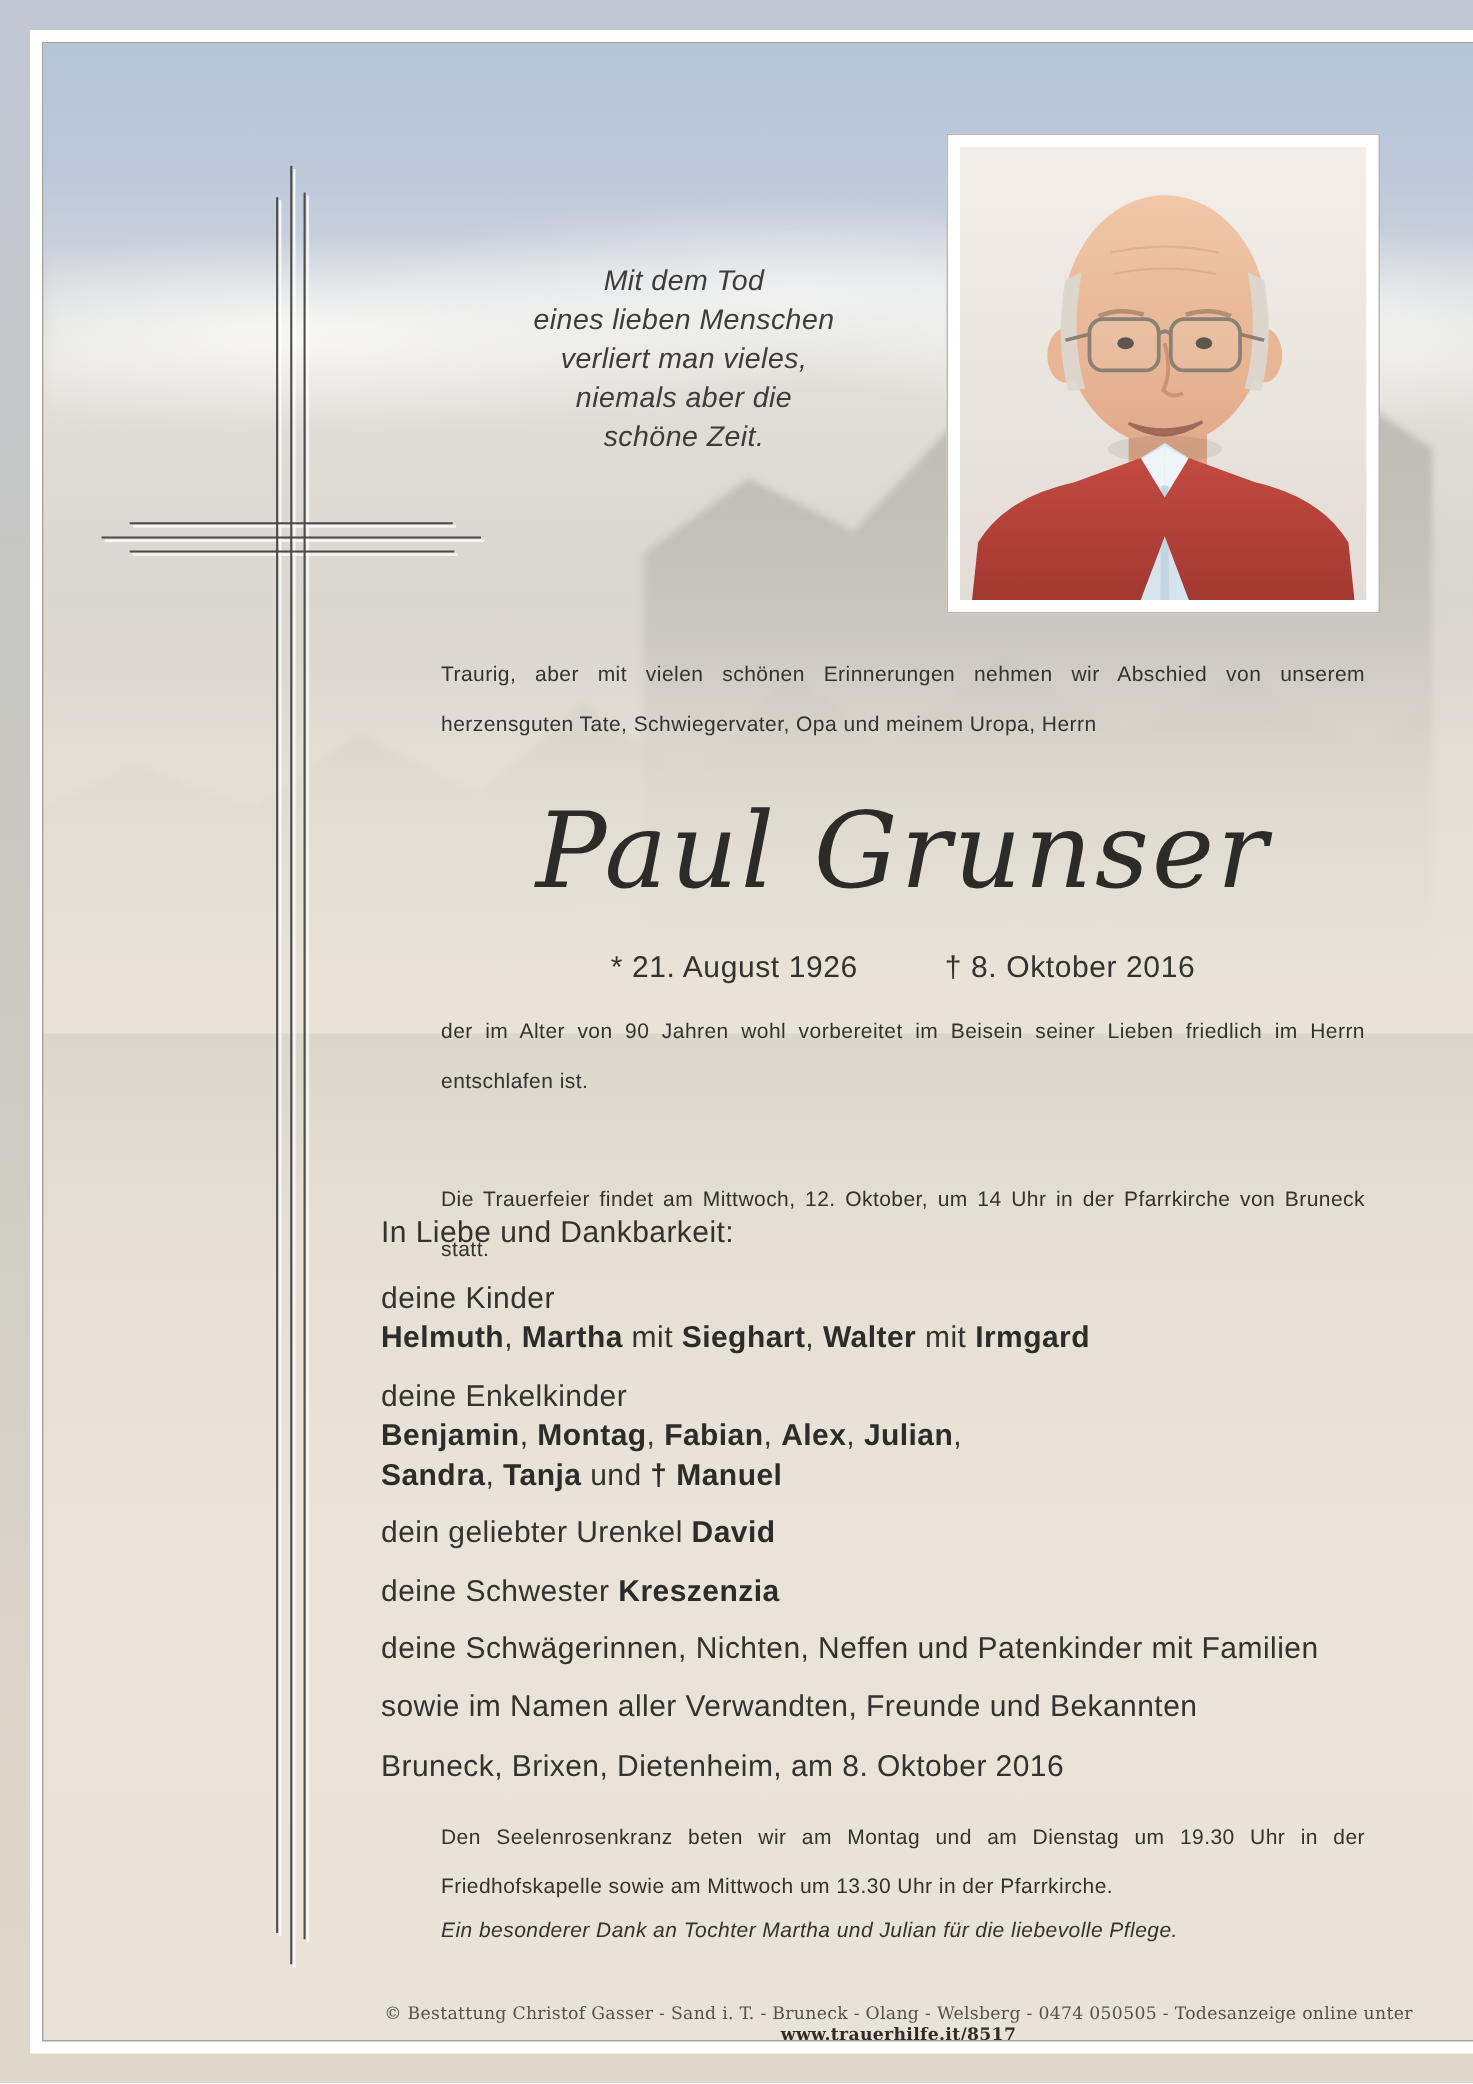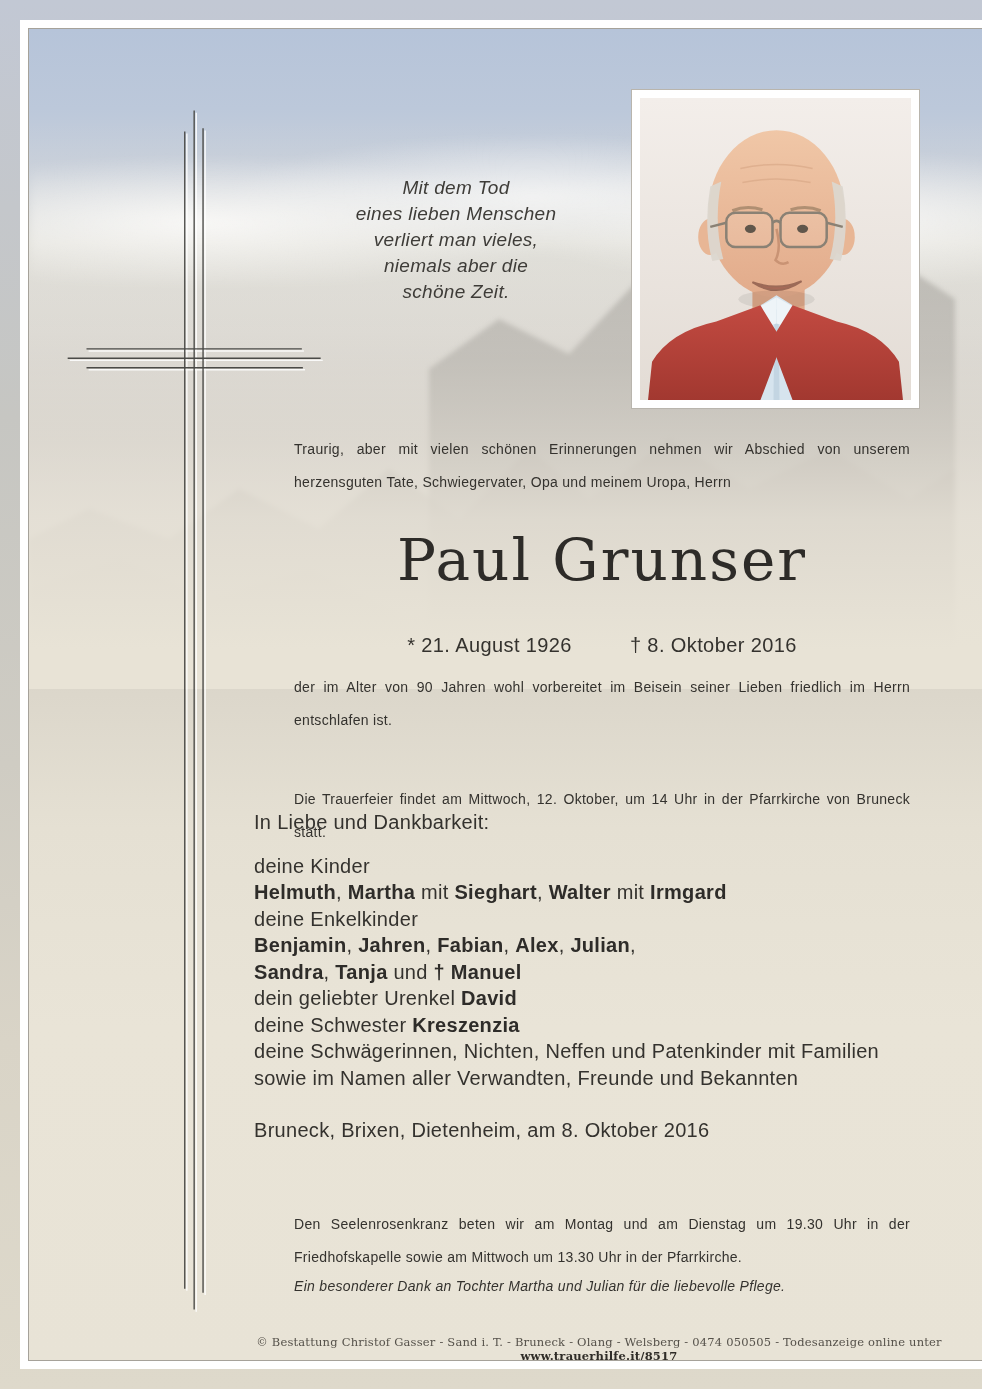--- a/index.html
+++ b/index.html
@@ -24,32 +24,32 @@
   .photo{position:absolute;left:602px;top:60px;width:271px;height:302px;
     background:#fff;padding:8px;border:1px solid #b9b5ad;}
   .photo svg{display:block;width:271px;height:302px;}
 
   .quote{position:absolute;left:232px;top:146px;width:390px;text-align:center;
     font-style:italic;font-size:19px;line-height:26px;color:#3e3c38;letter-spacing:.3px;}
   .par{position:absolute;left:265px;width:616px;font-size:14px;line-height:33px;
     color:#34322e;letter-spacing:.3px;text-align:justify;}
   .intro{top:404px;}
   .name{position:absolute;left:205px;top:497px;width:736px;text-align:center;
-    font-family:"DejaVu Serif",serif;font-size:58px;letter-spacing:2px;color:#2d2b28;}
+    font-family:"DejaVu Serif",serif;font-style:italic;font-size:70px;letter-spacing:2px;color:#2d2b28;}
   .dates{position:absolute;left:265px;top:605px;width:616px;display:flex;justify-content:center;
     gap:58px;font-size:20px;color:#34322e;letter-spacing:.4px;}
   .p-death{top:642px;}
   .p-funeral{top:709px;margin-top:45px;}
   .family{position:absolute;left:225px;top:780px;width:696px;text-align:left;
     font-size:20px;color:#34322e;letter-spacing:.3px;}
   .fam-line{line-height:26.5px;}
   .fam-line b{font-weight:700;color:#2e2c29;}
   .mt-lg{margin-top:17px;}
-  .mt-sm{margin-top:0;}
-  .dateline{margin-top:26px;line-height:27px;}
+  .mt-sm{margin-top:12px;}
+  .dateline{margin-top:14px;line-height:27px;}
   .p-rosary{top:1151px;margin-top:28px;}
   .p-thanks{top:1241px;font-style:italic;}
   .footer{position:absolute;left:180px;right:8px;top:1306px;text-align:center;
     font-family:"DejaVu Serif",serif;font-size:11.5px;color:#55514a;letter-spacing:.2px;}
   .footer b{color:#2f2c27;}
 </style>
 </head>
 <body>
 
 <div class="card">
@@ -149,21 +149,21 @@
     </div>
 
     <div class="par p-death">der im Alter von 90 Jahren wohl vorbereitet im Beisein seiner Lieben friedlich im Herrn entschlafen ist.</div>
     <div class="par p-funeral">Die Trauerfeier findet am Mittwoch, 12. Oktober, um 14 Uhr in der Pfarrkirche von Bruneck statt.</div>
 
     <div class="family">
       <div class="fam-line"><span>In Liebe und Dankbarkeit:</span></div>
       <div class="fam-line mt-lg"><span>deine Kinder</span></div>
       <div class="fam-line"><b>Helmuth</b><span>, </span><b>Martha</b><span> mit </span><b>Sieghart</b><span>, </span><b>Walter</b><span> mit </span><b>Irmgard</b></div>
       <div class="fam-line mt-sm"><span>deine Enkelkinder</span></div>
-      <div class="fam-line"><b>Benjamin</b><span>, </span><b>Jahren</b><span>, </span><b>Fabian</b><span>, </span><b>Alex</b><span>, </span><b>Julian</b><span>,</span></div>
+      <div class="fam-line"><b>Benjamin</b><span>, </span><b>Montag</b><span>, </span><b>Fabian</b><span>, </span><b>Alex</b><span>, </span><b>Julian</b><span>,</span></div>
       <div class="fam-line"><b>Sandra</b><span>, </span><b>Tanja</b><span> und </span><b>† Manuel</b></div>
       <div class="fam-line mt-sm"><span>dein geliebter Urenkel </span><b>David</b></div>
       <div class="fam-line mt-sm"><span>deine Schwester </span><b>Kreszenzia</b></div>
       <div class="fam-line mt-sm"><span>deine Schwägerinnen, Nichten, Neffen und Patenkinder mit Familien</span></div>
       <div class="fam-line mt-sm"><span>sowie im Namen aller Verwandten, Freunde und Bekannten</span></div>
       <div class="fam-line dateline">Bruneck, Brixen, Dietenheim, am 8. Oktober  2016</div>
     </div>
 
     <div class="par p-rosary">Den Seelenrosenkranz beten wir am Montag und am Dienstag um 19.30 Uhr in der Friedhofskapelle sowie am Mittwoch um 13.30 Uhr in der Pfarrkirche.</div>
     <div class="par p-thanks">Ein besonderer Dank an Tochter Martha und Julian für die liebevolle Pflege.</div>

